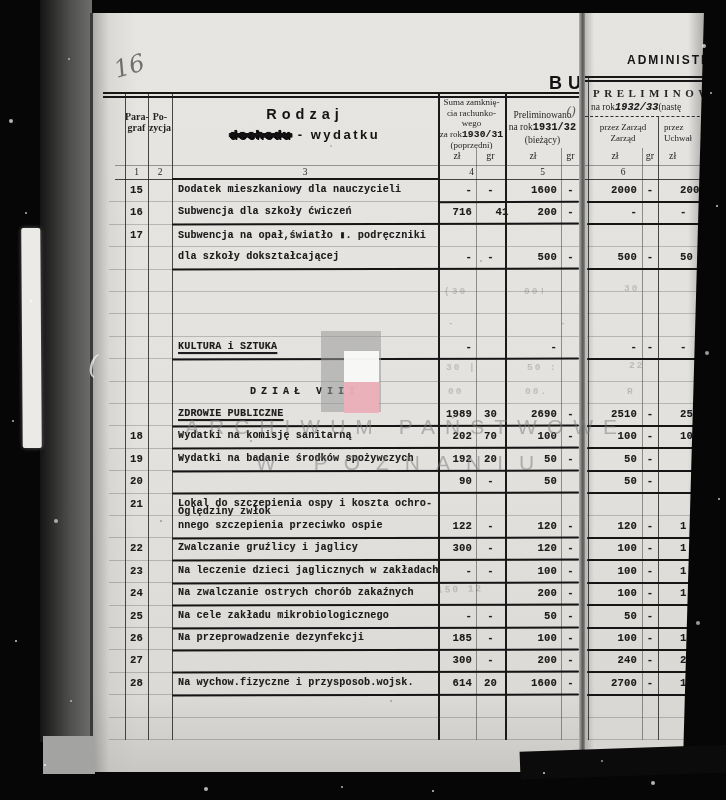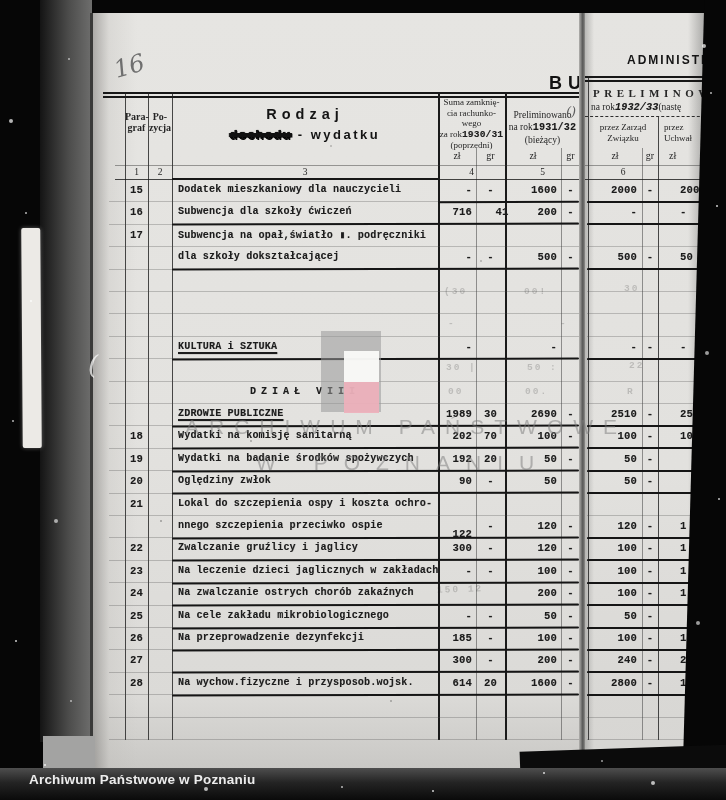--- a/index.html
+++ b/index.html
@@ -240,35 +240,35 @@
           <div class="cell tw" style="left: 75px; width: 260px;">Wydatki na badanie środków spożywczych</div>
           <div class="cell tw val r" style="left: 335px; width: 34px;">192</div>
           <div class="cell tw val c" style="left: 373px; width: 29px;">20</div>
           <div class="cell tw val r" style="left: 402px; width: 52px;">50</div>
           <div class="cell tw val c" style="left: 458px; width: 19px;">-</div>
         </div>
         <div class="trow" style="top: 291.2px;">
           <div class="rline"></div>
           <div class="hline"></div>
           <div class="cell tw val c" style="left: 22px; width: 23px;">20</div>
-          <div class="cell tw" style="left: 75px; width: 260px;">Oględziny zwłok</div>
+          <div class="cell tw" style="left: 75px; width: 260px; margin-top: 31px;">Oględziny zwłok</div>
           <div class="cell tw val r" style="left: 335px; width: 34px;">90</div>
           <div class="cell tw val c" style="left: 373px; width: 29px;">-</div>
           <div class="cell tw val r" style="left: 402px; width: 52px;">50</div>
         </div>
         <div class="trow" style="top: 313.6px;">
           <div class="rline"></div>
           <div class="cell tw val c" style="left: 22px; width: 23px;">21</div>
           <div class="cell tw" style="left: 75px; width: 260px;">Lokal do szczepienia ospy i koszta ochro-</div>
         </div>
         <div class="trow" style="top: 336px;">
           <div class="rline"></div>
           <div class="hline"></div>
           <div class="cell tw" style="left: 75px; width: 260px;">nnego szczepienia przeciwko ospie</div>
-          <div class="cell tw val r" style="left: 335px; width: 34px; margin-top: 8px;">122</div>
+          <div class="cell tw val r" style="left: 335px; width: 34px;">122</div>
           <div class="cell tw val c" style="left: 373px; width: 29px;">-</div>
           <div class="cell tw val r" style="left: 402px; width: 52px;">120</div>
           <div class="cell tw val c" style="left: 458px; width: 19px;">-</div>
         </div>
         <div class="trow" style="top: 358.4px;">
           <div class="rline"></div>
           <div class="hline"></div>
           <div class="cell tw val c" style="left: 22px; width: 23px;">22</div>
           <div class="cell tw" style="left: 75px; width: 260px;">Zwalczanie gruźlicy i jaglicy</div>
           <div class="cell tw val r" style="left: 335px; width: 34px;">300</div>
@@ -353,21 +353,21 @@
       <span>na rok</span><span class="tw" style="font-size:10px;font-style:italic;">1932/33</span><span>(nastę</span>
     </div>
     <div class="dashline" style="left:0;top:103px;width:125px;"></div>
 
     <div class="vl" style="left:3px;top:63px;height:664px;"></div>
     <div class="vt" style="left:57px;top:135px;height:592px;"></div>
     <div class="vl" style="left:73px;top:104px;height:623px;"></div>
 
     <div class="print pc" style="left:3px;top:109px;width:70px;font-size:9px;line-height:11px;">
       <span>przez Zarząd</span><br>
-      <span>Związku</span>
+      <span>Zarząd</span>
     </div>
     <div class="print" style="left:79px;top:109px;font-size:9px;line-height:11px;">
       <span>przez</span><br>
       <span>Uchwał</span>
     </div>
     <div class="print pc" style="left:3px;top:137px;width:54px;font-size:10px;">zł</div>
     <div class="print pc" style="left:57px;top:137px;width:16px;font-size:10px;">gr</div>
     <div class="print" style="left:84px;top:137px;font-size:10px;">zł</div>
 
     <div class="hl" style="left:0;top:152px;width:125px;"></div>
@@ -493,21 +493,21 @@
         <div class="trow" style="top: 470.4px;">
           <div class="rline" style="left: 0px; right: 0px;"></div>
           <div class="hline" style="left: 0px; right: 0px;"></div>
           <div class="cell tw val r" style="left: 0px; width: 50px;">240</div>
           <div class="cell tw val c" style="left: 55px; width: 16px;">-</div>
           <div class="cell tw val" style="left: 93px; width: 30px;">2</div>
         </div>
         <div class="trow" style="top: 492.8px;">
           <div class="rline" style="left: 0px; right: 0px;"></div>
           <div class="hline" style="left: 0px; right: 0px;"></div>
-          <div class="cell tw val r" style="left: 0px; width: 50px;">2800</div>
+          <div class="cell tw val r" style="left: 0px; width: 50px;">2700</div>
           <div class="cell tw val c" style="left: 55px; width: 16px;">-</div>
           <div class="cell tw val" style="left: 93px; width: 30px;">15</div>
         </div>
         <div class="trow" style="top: 515.2px;">
           <div class="rline" style="left: 0px; right: 0px;"></div>
         </div>
         <div class="trow" style="top: 537.6px;">
           <div class="rline" style="left: 0px; right: 0px;"></div>
         </div>
       </div>
@@ -534,18 +534,15 @@
       <div class="art ghost" style="left: 629px; top: 360px;">22</div>
       <div class="art ghost" style="left: 627px; top: 386px;">R</div>
       <div class="art ghost" style="left: 437px; top: 584px; transform: rotate(-2deg);">150 12</div>
       <div class="art pen" style="left: 566px; top: 104px;">()</div>
       <div class="art penlight" style="left: 88px; top: 350px;">(</div>
     </div>
 
   <div class="black-right"></div>
   <div class="dark-wedge"></div>
   <div class="gray-patch"></div>
-  <div class="footer-bar">
-    <div class="footer-text">Archiwum Państwowe w Poznaniu</div>
-  </div>
   <div class="dust"></div>
   <div class="dust2"></div>
 </div>
 
 </body></html>

